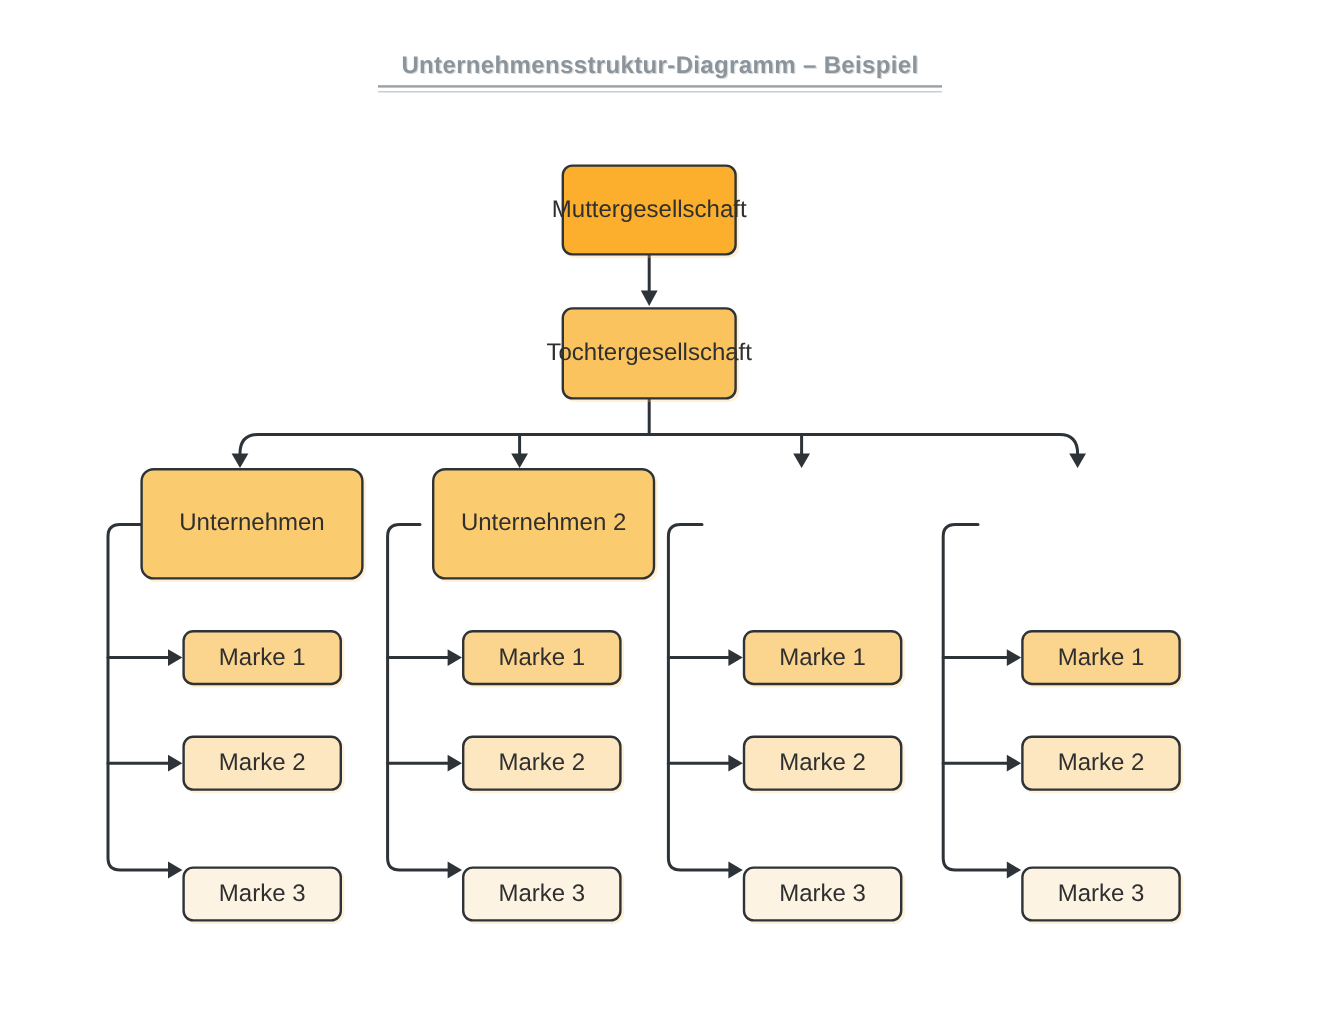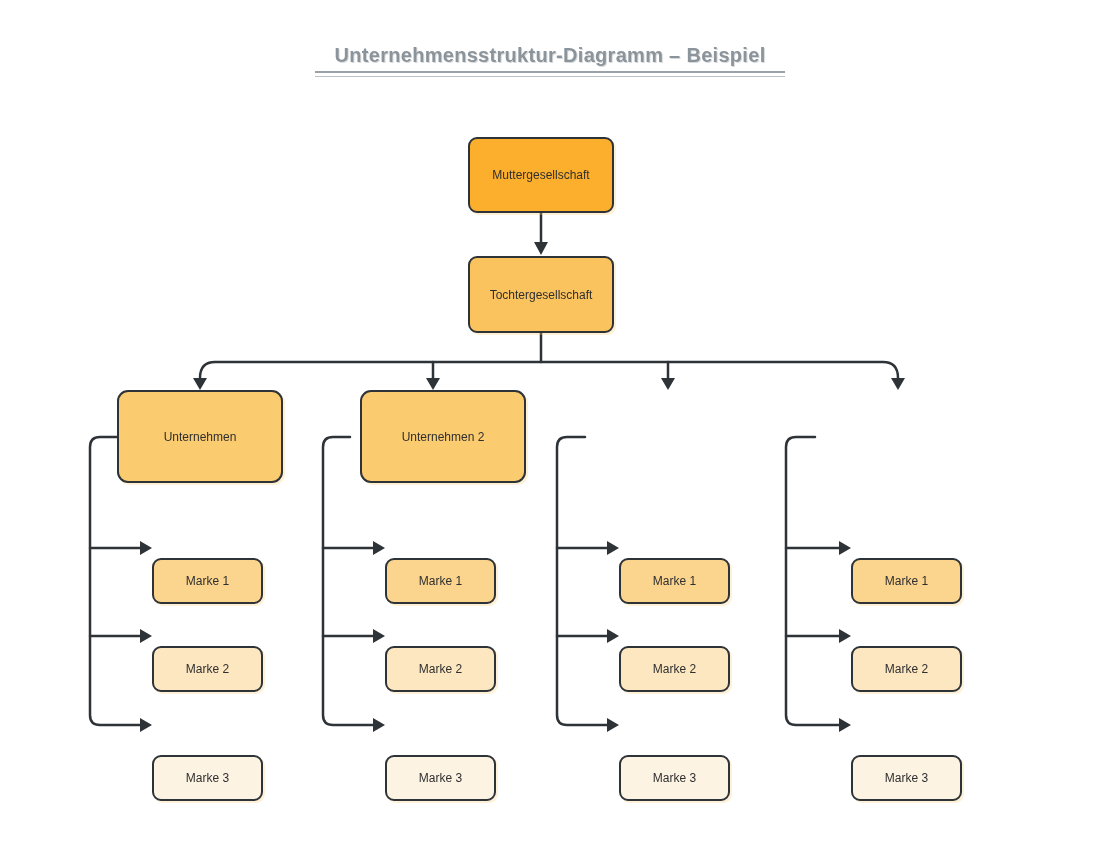--- a/index.html
+++ b/index.html
@@ -68,28 +68,28 @@
   .node {
     position: absolute;
     box-sizing: border-box;
     display: flex;
     align-items: center;
     justify-content: center;
     text-align: center;
     border: 2px solid var(--box-border, #2E3338);
     border-radius: 9px;
     color: var(--box-text, #2F2F2F);
-    font-size: 12px;
+    font-size: 20px;
     box-shadow: 2px 2px 0 rgba(251, 203, 112, 0.28);
     cursor: default;
   }
   .node.root       { left: 468px; top: 137px; width: 146px; height: 76px; background: var(--root-fill, #FCAF2C); }
   .node.subsidiary { left: 468px; top: 256px; width: 146px; height: 77px; background: var(--subsidiary-fill, #FBC35E); }
-  .node.company    { top: 390px; width: 166px; height: 93px; border-radius: 11px; background: var(--company-fill, #FBCB70); }
-  .node.brand      { width: 111px; height: 46px; margin-top: 33px; }
+  .node.company    { top: 390px; width: 186px; height: 93px; border-radius: 11px; background: var(--company-fill, #FBCB70); }
+  .node.brand      { width: 133px; height: 46px; }
   .brand.r1 { top: 525px; background: var(--brand1-fill, #FBD48D); }
   .brand.r2 { top: 613px; background: var(--brand2-fill, #FCE7C0); }
   .brand.r3 { top: 722px; background: var(--brand3-fill, #FDF3E3); }
 
   .c1.company { left: 117px; }  .c1.brand { left: 152px; }
   .c2.company { left: 360px; }  .c2.brand { left: 385px; }
   .c3.company { left: 585px; }  .c3.brand { left: 619px; }
   .c4.company { left: 815px; }  .c4.brand { left: 851px; }
 </style>
 </head>

